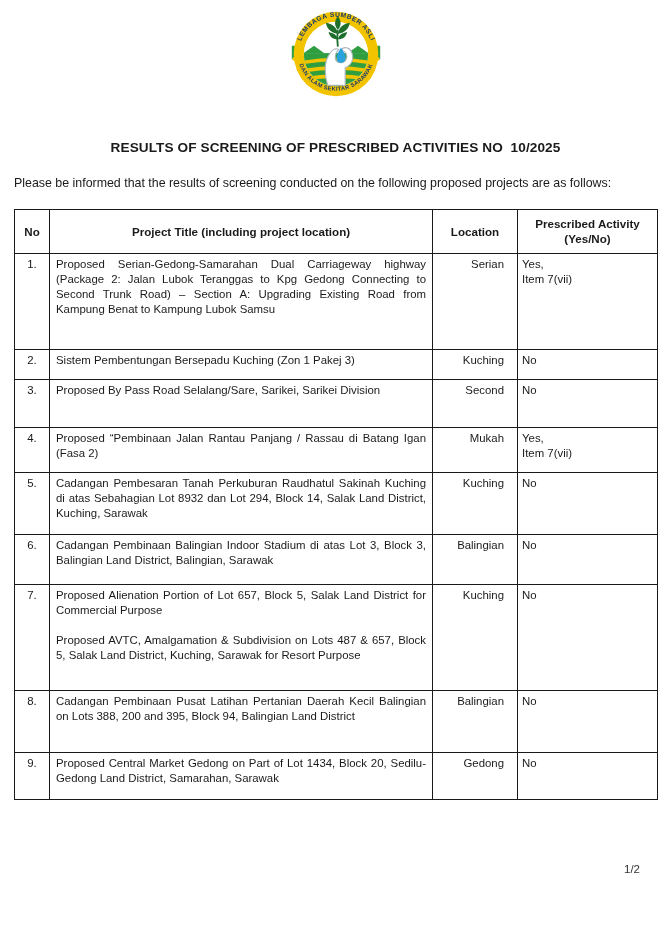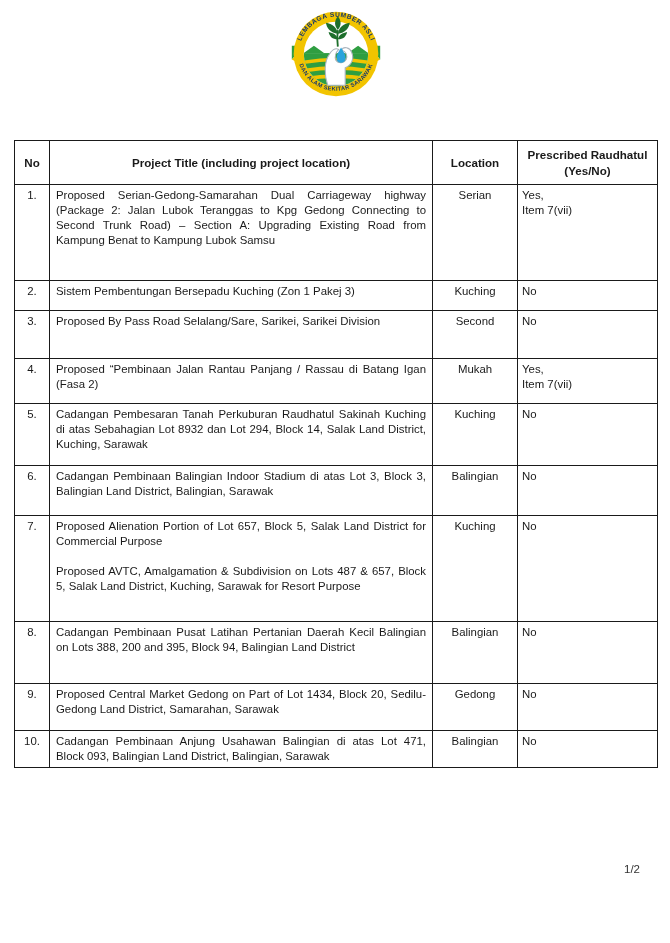--- a/index.html
+++ b/index.html
@@ -26,21 +26,21 @@
     font-weight:bold;text-align:center;vertical-align:middle;
     white-space:pre-line;font-size:11.6px;padding:5px 4px;height:44px;
     box-sizing:border-box;
   }
   col.c-no{width:35px;}
   col.c-title{width:383px;}
   col.c-loc{width:85px;}
   col.c-act{width:140px;}
   td.no{text-align:center;padding:3px 2px;}
   td.title{text-align:justify;padding:3px 6px 3px 6px;white-space:pre-line;}
-  td.loc{text-align:center;padding:3px 3px;}
+  td.loc{text-align:right;padding:3px 13px;}
   td.act{text-align:left;padding:3px 4px;white-space:pre-line;}
   tbody tr:nth-child(1){height:96px;}
   tbody tr:nth-child(2){height:30px;}
   tbody tr:nth-child(3){height:48px;}
   tbody tr:nth-child(4){height:45px;}
   tbody tr:nth-child(5){height:62px;}
   tbody tr:nth-child(6){height:50px;}
   tbody tr:nth-child(7){height:106px;}
   tbody tr:nth-child(8){height:62px;}
   tbody tr:nth-child(9){height:47px;}
@@ -97,35 +97,37 @@
 
       <text font-size="7.2" font-weight="bold" letter-spacing="0.6" fill="#17386b">
         <textPath href="#arcTopPath" startOffset="50%" text-anchor="middle">LEMBAGA SUMBER ASLI</textPath>
       </text>
       <text font-size="6.2" font-weight="bold" letter-spacing="0.4" fill="#17386b">
         <textPath href="#arcBottomPath" startOffset="50%" text-anchor="middle">DAN ALAM SEKITAR SARAWAK</textPath>
       </text>
     </svg>
   </div>
 
+  <h1 class="doc-title">RESULTS OF SCREENING OF PRESCRIBED ACTIVITIES NO  10/2025</h1>
 
+  <p class="intro">Please be informed that the results of screening conducted on the following proposed projects are as follows:</p>
 
   <table class="screening">
     <colgroup>
       <col class="c-no">
         <col class="c-title">
         <col class="c-loc">
         <col class="c-act">
     </colgroup>
     <thead>
       <tr>
         <th>No</th>
         <th>Project Title (including project location)</th>
         <th>Location</th>
-        <th>Prescribed Raudhatul
+        <th>Prescribed Activity
 (Yes/No)</th>
       </tr>
     </thead>
     <tbody>
         <tr>
     <td class="no">1.</td>
     <td class="title">Proposed Serian-Gedong-Samarahan Dual Carriageway highway (Package 2: Jalan Lubok Teranggas to Kpg Gedong Connecting to Second Trunk Road) – Section A: Upgrading Existing Road from Kampung Benat to Kampung Lubok Samsu</td>
     <td class="loc">Serian</td>
     <td class="act">Yes,
 Item 7(vii)</td>
@@ -174,23 +176,17 @@
     <td class="title">Cadangan Pembinaan Pusat Latihan Pertanian Daerah Kecil Balingian on Lots 388, 200 and 395, Block 94, Balingian Land District</td>
     <td class="loc">Balingian</td>
     <td class="act">No</td>
   </tr>
         <tr>
     <td class="no">9.</td>
     <td class="title">Proposed Central Market Gedong on Part of Lot 1434, Block 20, Sedilu-Gedong Land District, Samarahan, Sarawak</td>
     <td class="loc">Gedong</td>
     <td class="act">No</td>
   </tr>
-        <tr>
-    <td class="no">10.</td>
-    <td class="title">Cadangan Pembinaan Anjung Usahawan Balingian di atas Lot 471, Block 093, Balingian Land District, Balingian, Sarawak</td>
-    <td class="loc">Balingian</td>
-    <td class="act">No</td>
-  </tr>
       </tbody>
   </table>
 
   <div class="page-number">1/2</div>
 </div>
 
 </body></html>

